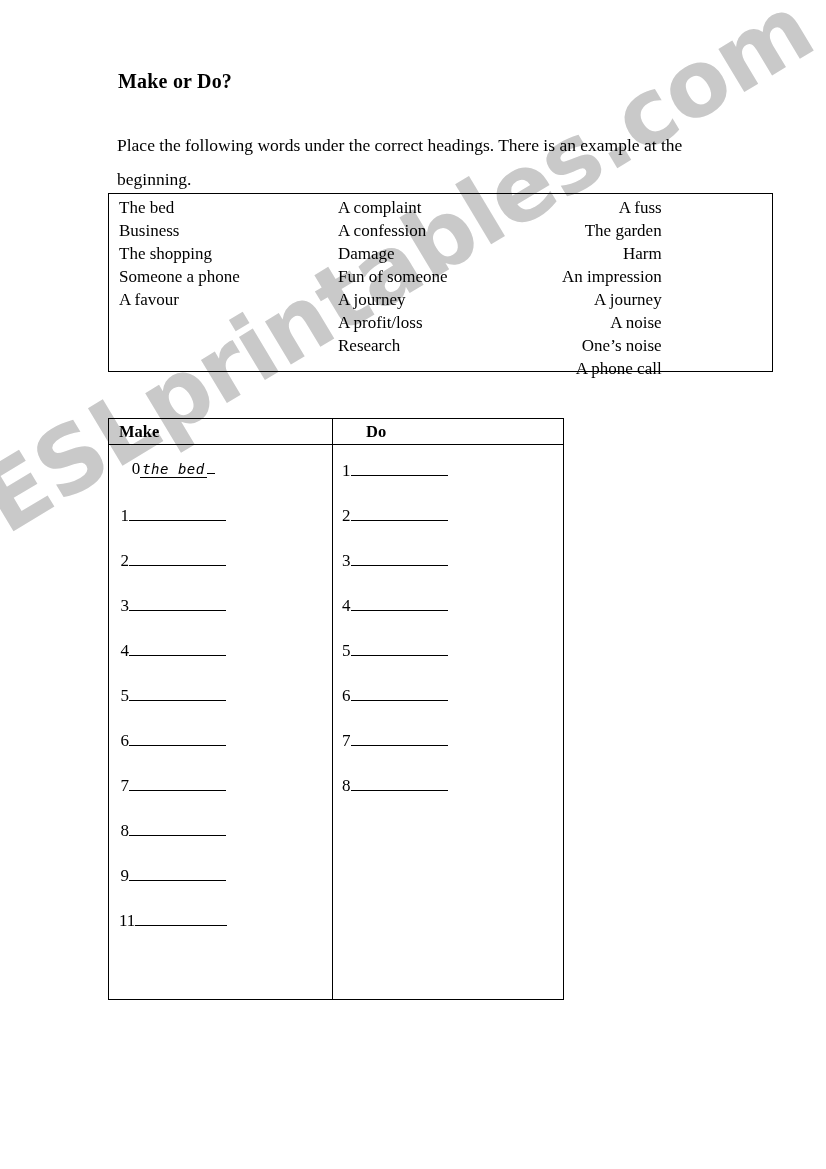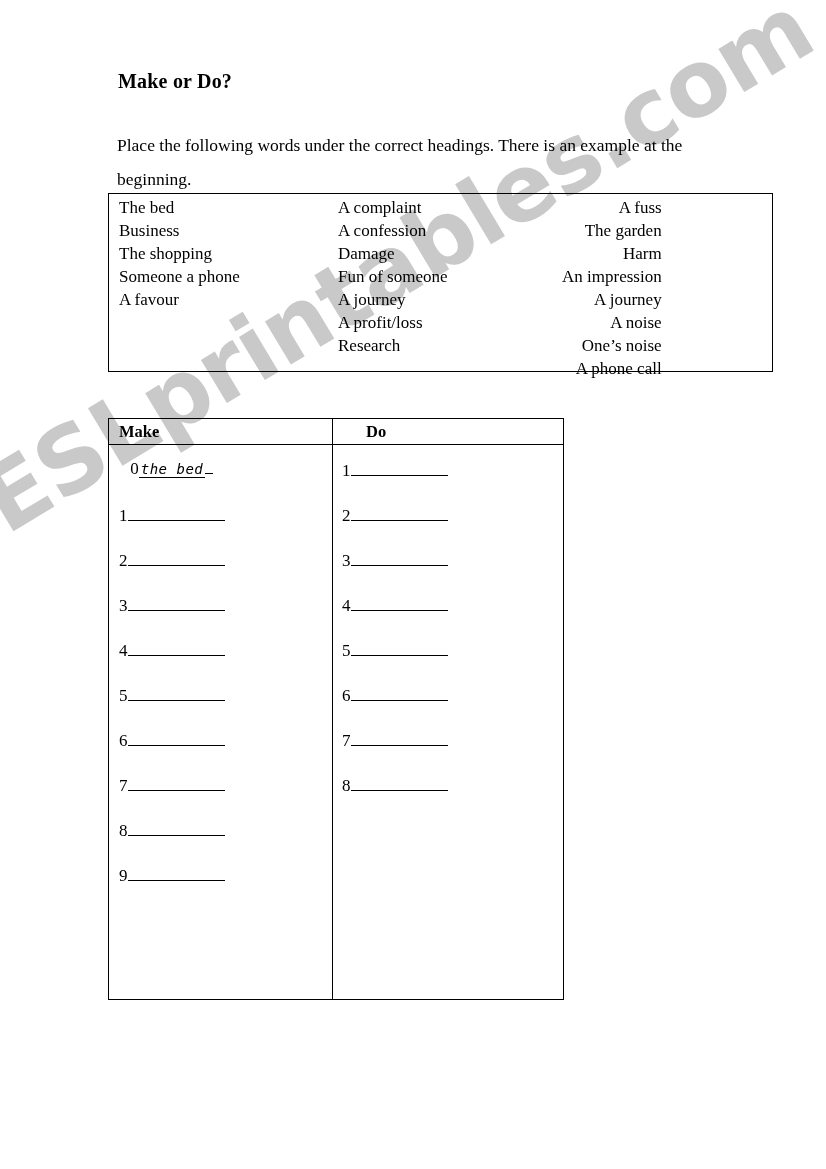--- a/index.html
+++ b/index.html
@@ -212,20 +212,21 @@
       <div class="blank-row"><span class="blank-num">0</span><span class="example-answer">the bed</span><span class="example-tail"></span></div>
       <div class="blank-row"><span class="blank-num">1</span><span class="blank-line w1"></span></div>
       <div class="blank-row"><span class="blank-num">2</span><span class="blank-line w1"></span></div>
       <div class="blank-row"><span class="blank-num">3</span><span class="blank-line w1"></span></div>
       <div class="blank-row"><span class="blank-num">4</span><span class="blank-line w1"></span></div>
       <div class="blank-row"><span class="blank-num">5</span><span class="blank-line w1"></span></div>
       <div class="blank-row"><span class="blank-num">6</span><span class="blank-line w1"></span></div>
       <div class="blank-row"><span class="blank-num">7</span><span class="blank-line w1"></span></div>
       <div class="blank-row"><span class="blank-num">8</span><span class="blank-line w1"></span></div>
       <div class="blank-row"><span class="blank-num">9</span><span class="blank-line w1"></span></div>
+      <div class="blank-row"><span class="blank-num">11</span><span class="blank-line w2"></span></div>
     </div>
 
     <div class="col-body do">
       <div class="blank-row"><span class="blank-num">1</span><span class="blank-line w1"></span></div>
       <div class="blank-row"><span class="blank-num">2</span><span class="blank-line w1"></span></div>
       <div class="blank-row"><span class="blank-num">3</span><span class="blank-line w1"></span></div>
       <div class="blank-row"><span class="blank-num">4</span><span class="blank-line w1"></span></div>
       <div class="blank-row"><span class="blank-num">5</span><span class="blank-line w1"></span></div>
       <div class="blank-row"><span class="blank-num">6</span><span class="blank-line w1"></span></div>
       <div class="blank-row"><span class="blank-num">7</span><span class="blank-line w1"></span></div>

